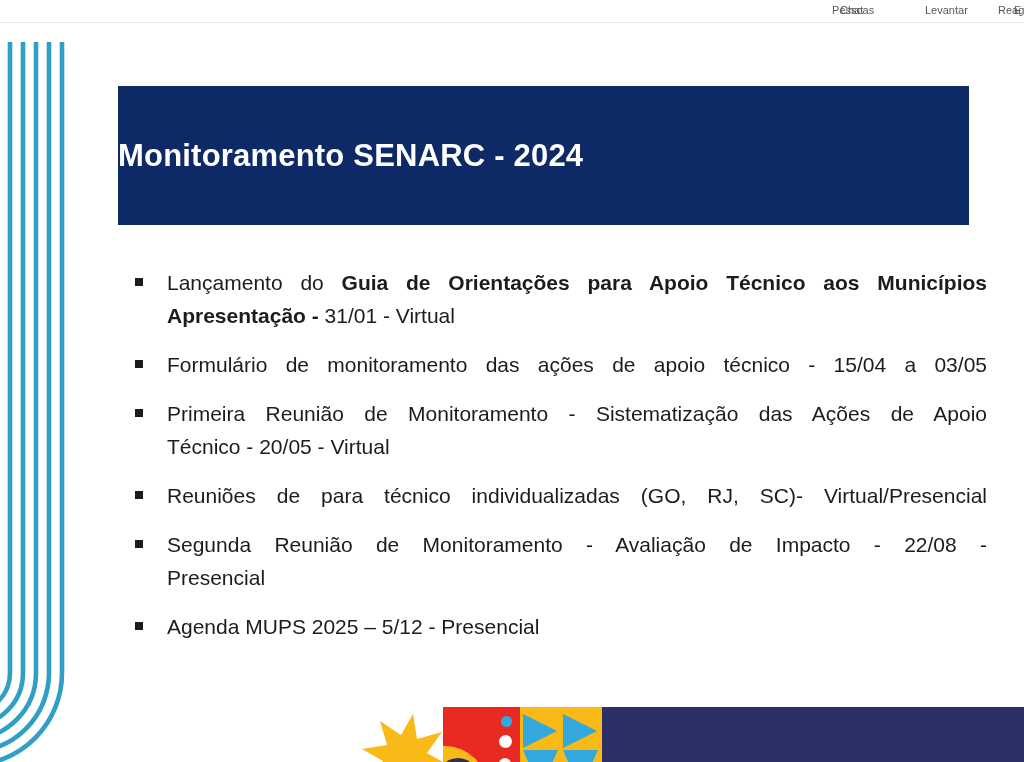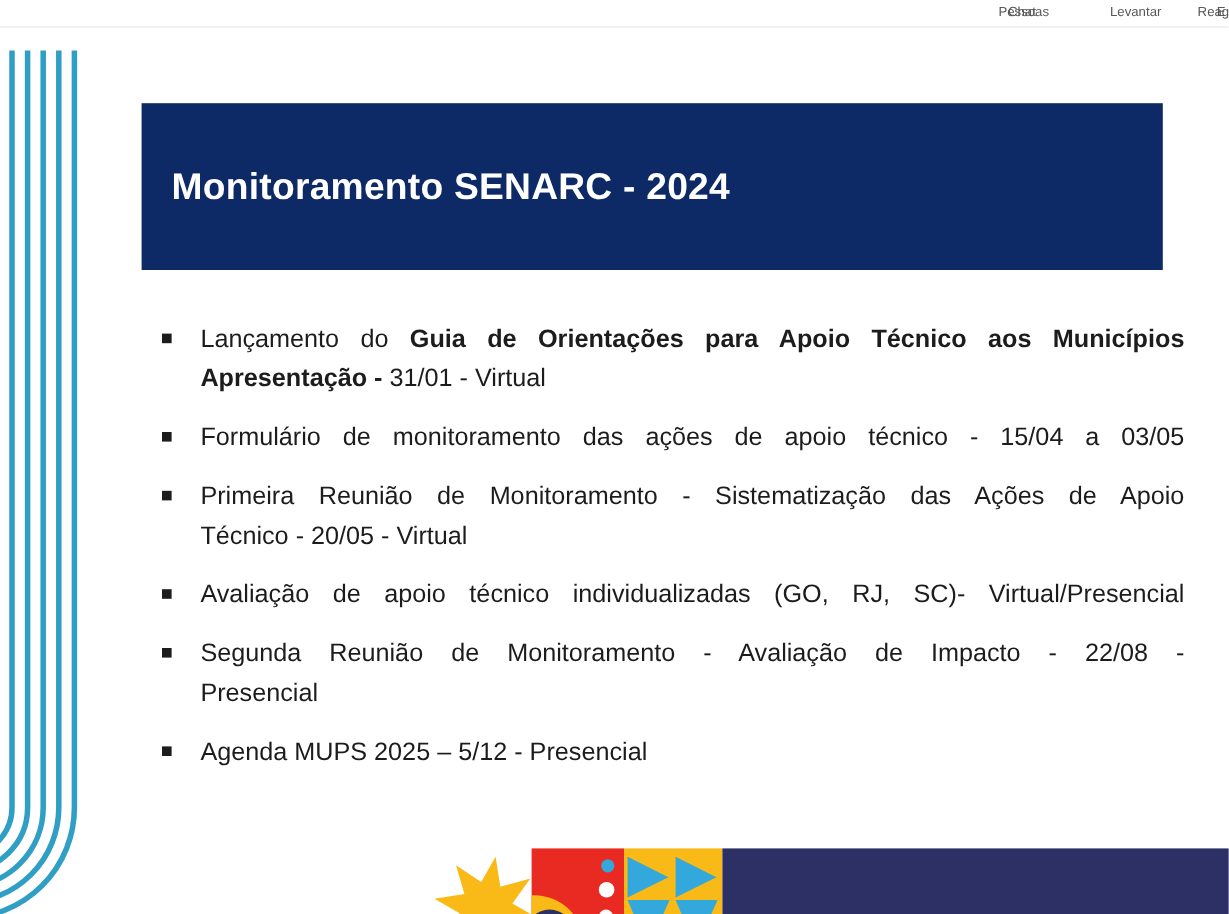--- a/index.html
+++ b/index.html
@@ -11,21 +11,21 @@
   .toolbar { position:absolute; left:0; top:0; width:1024px; height:22px; background:#fff; }
   .toolbar-item { position:absolute; top:4px; font-size:11px; color:#585858; cursor:pointer; white-space:nowrap; }
   .toolbar-divider { position:absolute; left:0; top:22px; width:1024px; height:1px; background:#e8e8e8; }
 
   
   .stripes { position:absolute; left:0; top:0; }
 
   
   .title-block { position:absolute; left:118px; top:86px; width:851px; height:139px;
                  background:#0e2a66; display:flex; align-items:center; }
-  .title-text { color:#ffffff; font-weight:bold; font-size:31px; padding-left:25px; letter-spacing:0.2px; }
+  .title-text { color:#ffffff; font-weight:bold; font-size:31px; letter-spacing:0.2px; }
 
   
   .bullets { position:absolute; left:135px; top:266px; width:852px; color:#1c1c1c; }
   .bullet { display:flex; margin-bottom:16px; }
   .marker { flex:0 0 32px; position:relative; }
   .marker::after { content:""; position:absolute; left:0; top:12px; width:8px; height:8px; background:#1c1c1c; }
   .btext { flex:1; font-size:21px; line-height:33px; }
   .line { display:block; }
   .line.j { text-align:justify; text-align-last:justify; }
   .seg-b { font-weight:bold; }
@@ -88,21 +88,21 @@
       <div class="bullet">
         <span class="marker"></span>
         <div class="btext">
           <span class="line j"><span>Primeira Reunião de Monitoramento - Sistematização das Ações de Apoio</span></span>
           <span class="line l"><span>Técnico - 20/05 - Virtual</span></span>
         </div>
       </div>
       <div class="bullet">
         <span class="marker"></span>
         <div class="btext">
-          <span class="line j"><span>Avaliação de apoio técnico individualizadas (GO, RJ, SC)- Virtual/Presencial</span></span>
+          <span class="line j"><span>Reuniões de para técnico individualizadas (GO, RJ, SC)- Virtual/Presencial</span></span>
         </div>
       </div>
       <div class="bullet">
         <span class="marker"></span>
         <div class="btext">
           <span class="line j"><span>Segunda Reunião de Monitoramento - Avaliação de Impacto - 22/08 -</span></span>
           <span class="line l"><span>Presencial</span></span>
         </div>
       </div>
       <div class="bullet">

